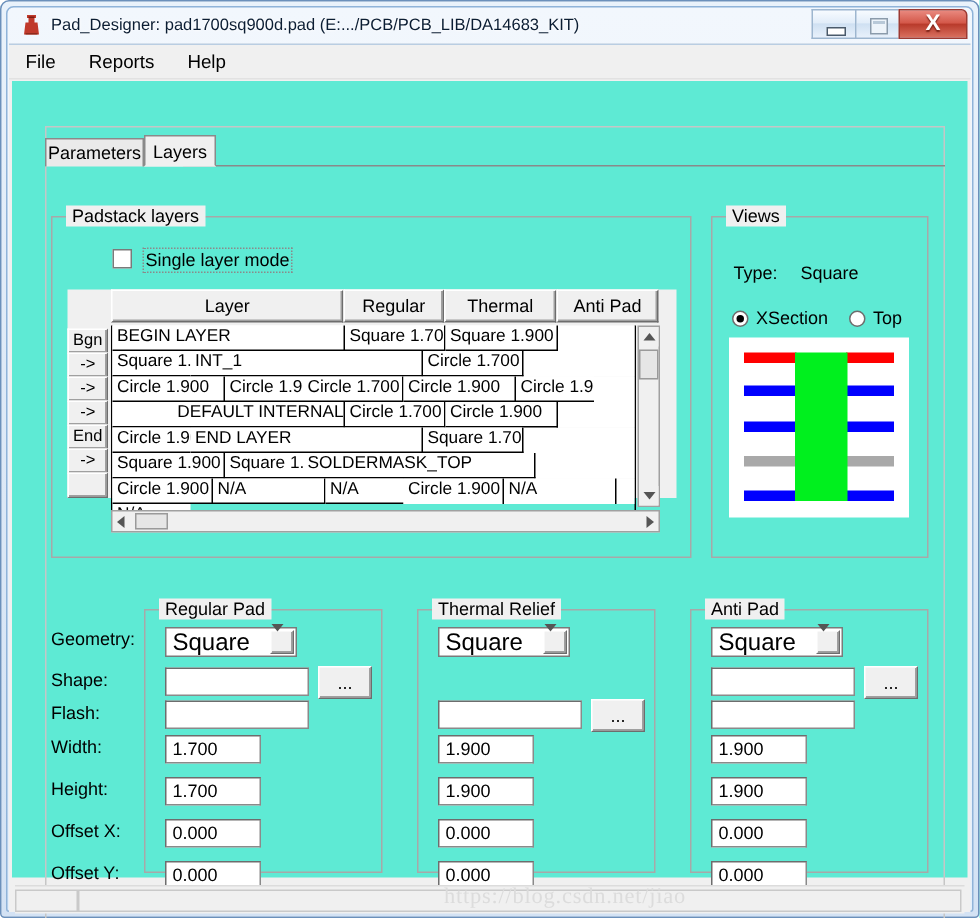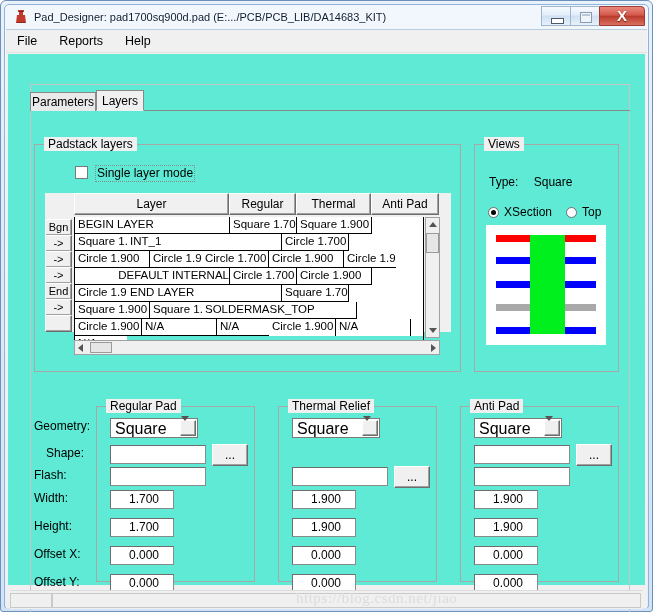--- a/index.html
+++ b/index.html
@@ -212,21 +212,21 @@
   .combo .cbtn{
     position:absolute;right:1px;top:1px;width:16px;height:16px;
     background:#f0f0f0;border:1px solid #fff;border-right-color:#6d6d6d;border-bottom-color:#6d6d6d;
     box-shadow:inset -1px -1px 0 #a0a0a0;box-sizing:border-box;
   }
   .cbtn .arr-dn{margin-top:5px;}
   .tbox{
     position:absolute;height:19px;box-sizing:border-box;
     background:#fff;border:1px solid #8a8a8a;border-top-color:#6d6d6d;border-left-color:#6d6d6d;
     font-size:12px;line-height:17px;color:#000;padding-left:4px;
-    white-space:nowrap;overflow:hidden;text-align:center;
+    white-space:nowrap;overflow:hidden;
   }
   .tbox.empty{background:#fff;}
   .dotbtn{
     position:absolute;width:36px;height:22px;box-sizing:border-box;
     background:#f0f0f0;border:1px solid #fff;border-right-color:#6d6d6d;border-bottom-color:#6d6d6d;
     box-shadow:inset -1px -1px 0 #a0a0a0;
     font-size:12px;line-height:20px;text-align:center;color:#000;
   }
 
   
@@ -426,21 +426,21 @@
             <div class="bar" style="left:78px;top:56px;width:32px;background:#0000ff;"></div>
             <div class="bar" style="left:78px;top:79px;width:32px;background:#a9a9a9;"></div>
             <div class="bar" style="left:78px;top:102px;width:32px;background:#0000ff;"></div>
 
             <div class="barrel" style="left:44px;top:10px;width:35px;height:99px;"></div>
           </div>
         </div>
 
         <div class="lblcol" style="top:352px;height:176px;">
           <div class="plabel" style="top:13px;">Geometry:</div>
-          <div class="plabel" style="top:40px;margin-left:12px;">Shape:</div>
+          <div class="plabel" style="top:40px;">Shape:</div>
           <div class="plabel" style="top:62px;">Flash:</div>
           <div class="plabel" style="top:85px;text-align:center;">Width:</div>
           <div class="plabel" style="top:113px;">Height:</div>
           <div class="plabel" style="top:141px;">Offset X:</div>
           <div class="plabel" style="top:169px;">Offset Y:</div>
         </div>
 
         <div class="group" id="gp-regular">
           <div class="group-legend">Regular Pad</div>
           <div class="combo" style="left:13px;top:11px;width:88px;">

